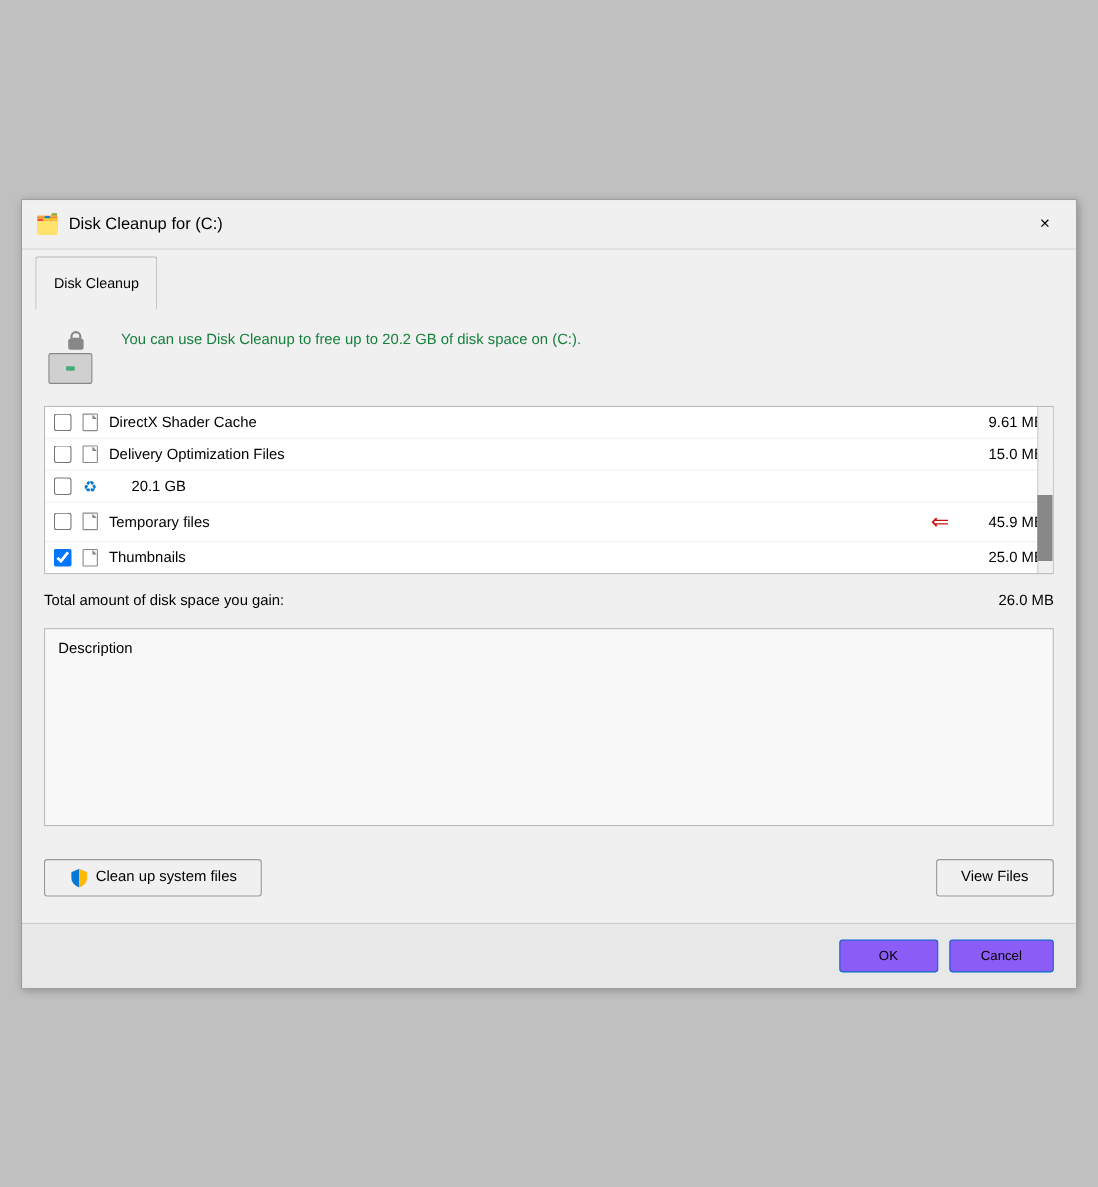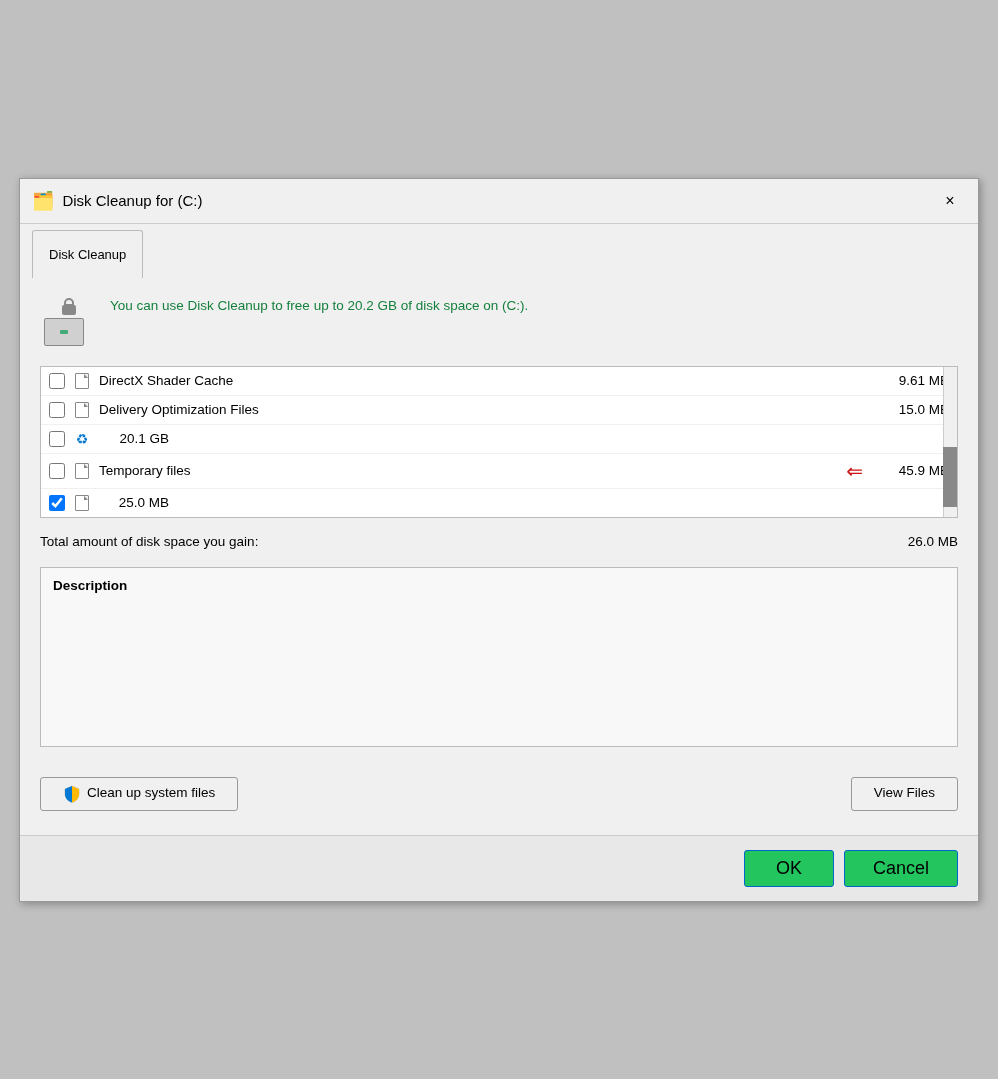--- a/index.html
+++ b/index.html
@@ -189,21 +189,21 @@
     .description-box {
       border: 1px solid #bbb;
       background: #f8f8f8;
       padding: 10px 12px;
       margin-bottom: 20px;
       min-height: 180px;
     }
 
     .description-title {
       font-size: 13.5px;
-      font-weight: 700;
+      font-weight: 400;
       margin-bottom: 8px;
     }
 
     .description-text {
       font-size: 13.5px;
       line-height: 1.6;
       color: #000;
     }
 
     .action-buttons {
@@ -228,22 +228,22 @@
       padding: 14px 20px;
       display: flex;
       justify-content: flex-end;
       gap: 10px;
       border-top: 1px solid #ccc;
     }
 
     .dialog-btn {
       padding: 7px 28px;
       border: 1px solid #0066cc;
-      background: #22c55e;
-      font-size: 18px;
+      background: #8b5cf6;
+      font-size: 12px;
       cursor: pointer;
       border-radius: 3px;
       min-width: 90px;
     }
 
     
     .win-icon {
       display: grid;
       grid-template-columns: 1fr 1fr;
       grid-template-rows: 1fr 1fr;
@@ -355,20 +355,21 @@
             <span class="file-item-name">Temporary files</span>
             <span style="color:#cc1111; font-size:20px; margin: 0 8px;">⇐</span>
             <span class="file-item-size">45.9 MB</span>
           </li>
 
           <li class="file-item">
             <input type="checkbox" checked="" style="">
             <span class="file-item-icon">
               <div class="file-doc-icon"></div>
             </span>
+            <span class="file-item-name">Thumbnails</span>
             <span class="file-item-size">25.0 MB</span>
           </li>
 
         </ul>
 
         <div class="scrollbar-track">
           <div class="scrollbar-thumb"></div>
         </div>
       </div>
     </div>

